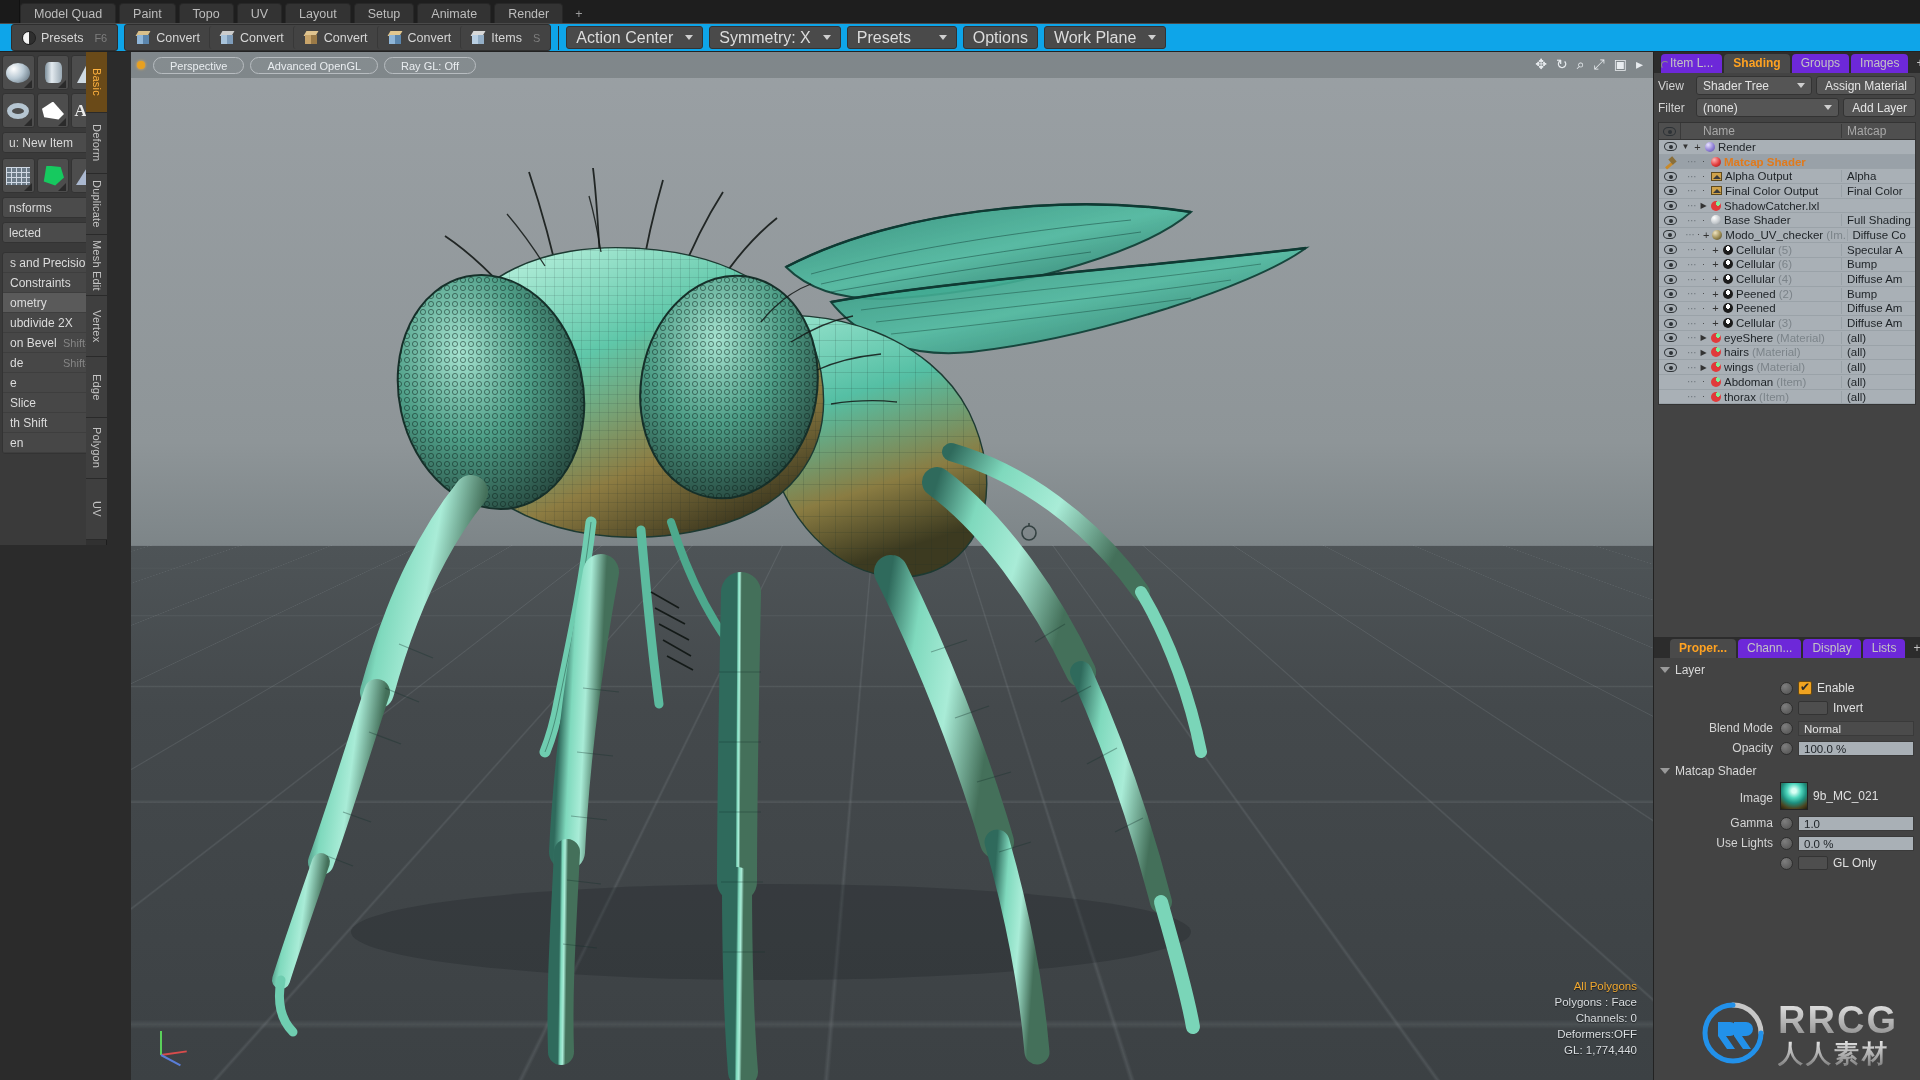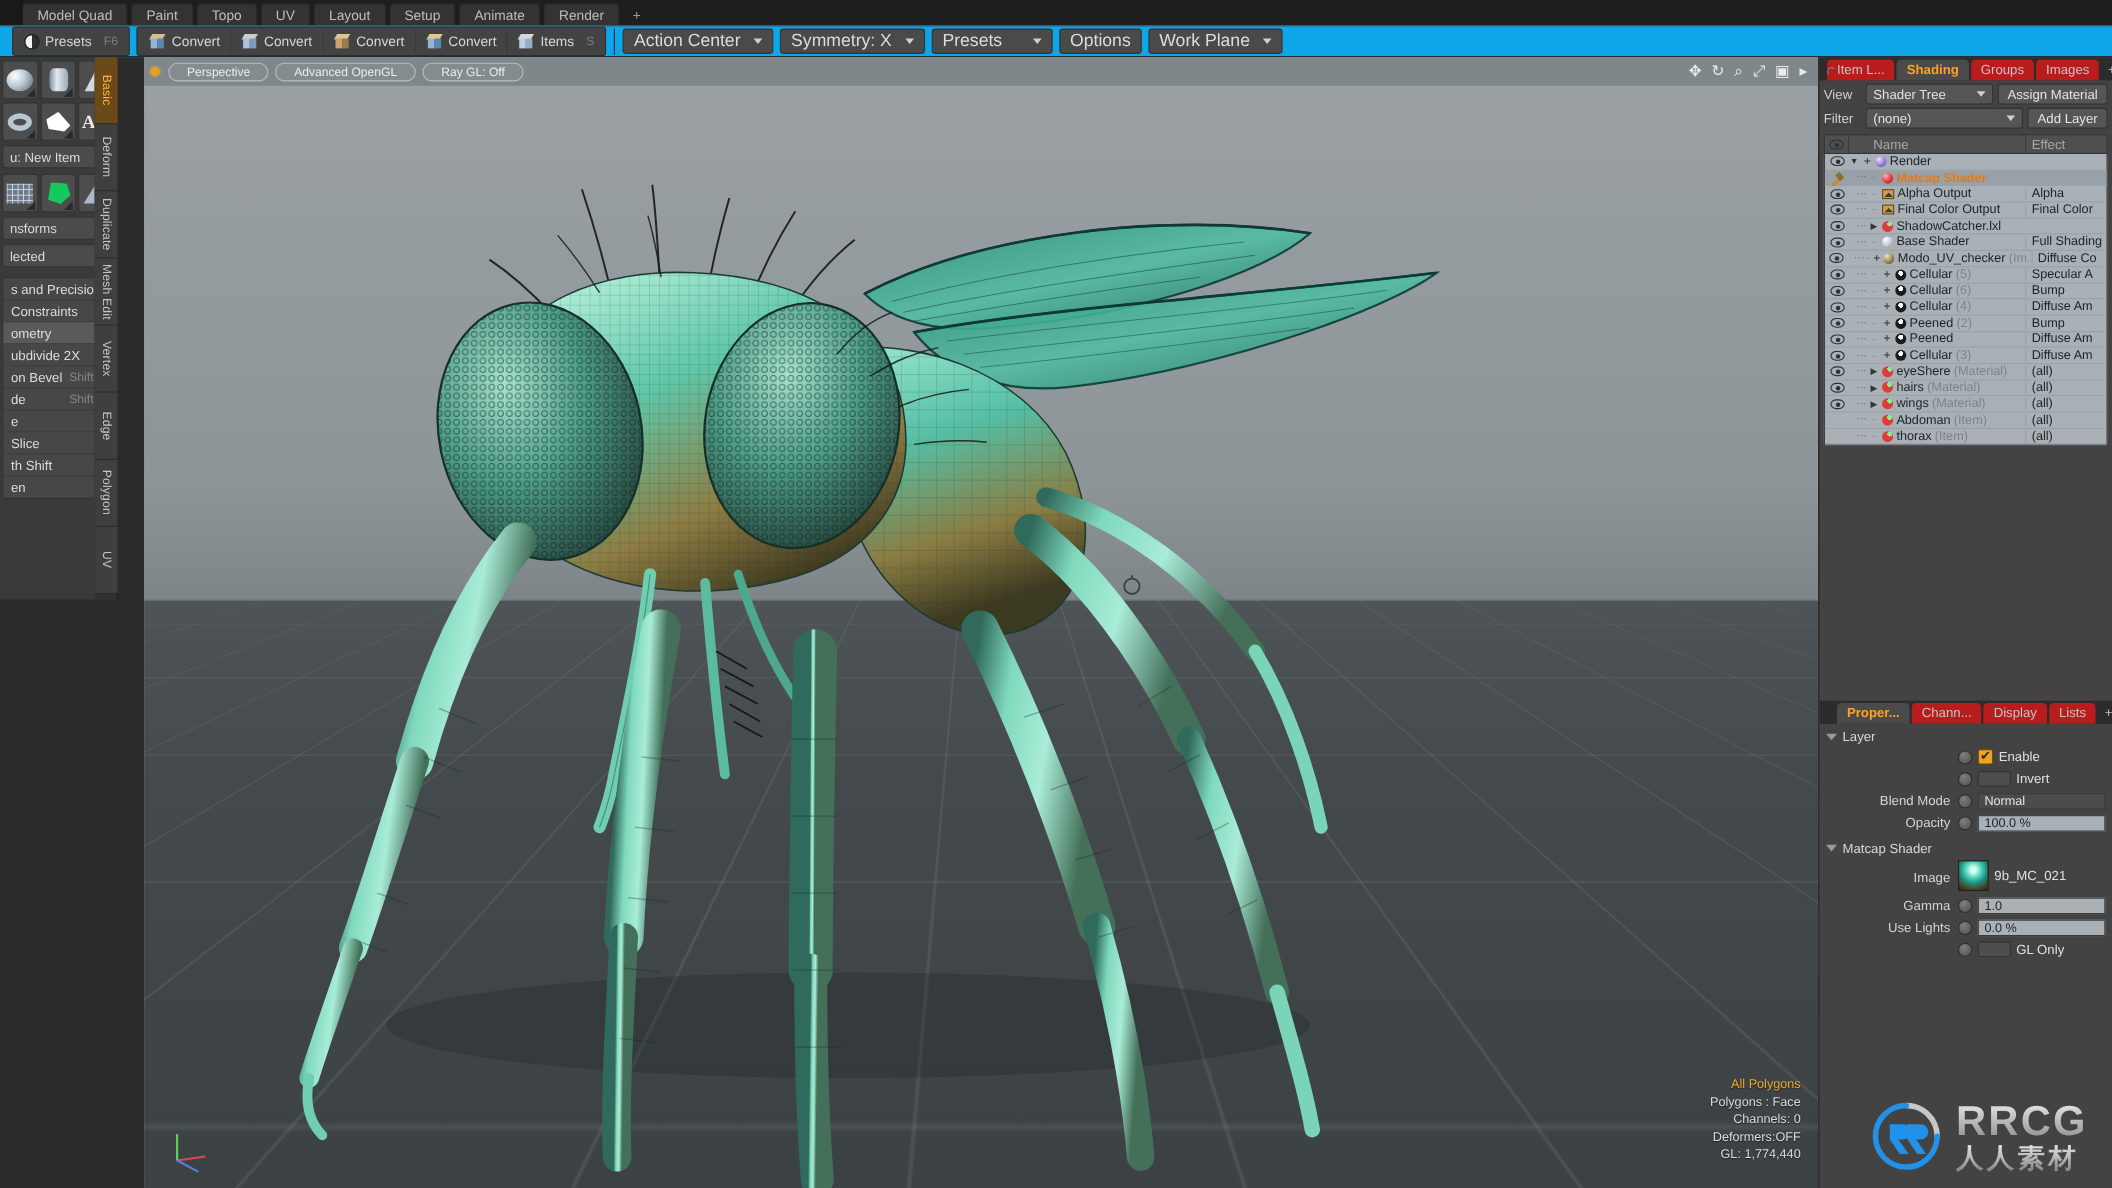--- a/index.html
+++ b/index.html
@@ -189,21 +189,21 @@
   
   .rightpanel {
     position: absolute; right: 0; top: 52px; width: 267px; height: 1028px;
     background: #434343; border-left: 1px solid #222; overflow: hidden;
   }
   .rp-tabs { display:flex; align-items:flex-end; height: 21px; background:#2c2c2c; padding-left:4px; }
   .rp-tabs .nub { width: 12px; height: 18px; background:#383838; border-radius:2px 0 0 0; margin-right:3px; position:relative; }
   .rp-tabs .nub:after{content:'';position:absolute;left:3px;top:6px;width:6px;height:6px;border:1px solid #8a8a8a;border-radius:50%;border-right-color:transparent;border-bottom-color:transparent;}
   .rp-tab {
     height: 19px; line-height: 19px; padding: 0 9px; font-size: 12px; color:#c4c4c4;
-    background: #b91c1c; border-radius: 4px 4px 0 0; margin-right: 2px; cursor:default; white-space:nowrap;
+    background: #6d28d9; border-radius: 4px 4px 0 0; margin-right: 2px; cursor:default; white-space:nowrap;
   }
   .rp-tab.active { background:#4a4a4a; color:#ffa221; font-weight:bold; }
   .rp-tab.plus { padding: 0 6px; background: transparent; }
 
   .rp-fieldrow { display:flex; align-items:center; gap:4px; padding: 3px 4px 0 4px; }
   .rp-label { width: 34px; font-size: 12px; color:#d2d2d2; }
   .rp-select {
     flex: 1 1 auto; height: 19px; background:#555; border:1px solid #333; border-radius:3px;
     display:flex; align-items:center; justify-content:space-between; padding:0 6px; font-size:12px; color:#e2e2e2;
   }
@@ -732,21 +732,21 @@
         <span class="caret"></span>
       </div>
       <div class="rp-btn">Add Layer</div>
     </div>
 
     <div class="tree-head">
       <span class="th-eye">
           <span class="eye"></span>
         </span>
       <span class="th-name">Name</span>
-      <span class="th-effect">Effect</span>
+      <span class="th-effect">Matcap</span>
     </div>
     <div class="tree" id="tree">
         <div class="tr">
           <span class="c-eye">
             <span class="eye"></span>
           </span>
           <span class="c-name">
             <span class="twist">▼</span>
             <span class="plusbox">+</span>
             <span class="ball b-purple"></span>

